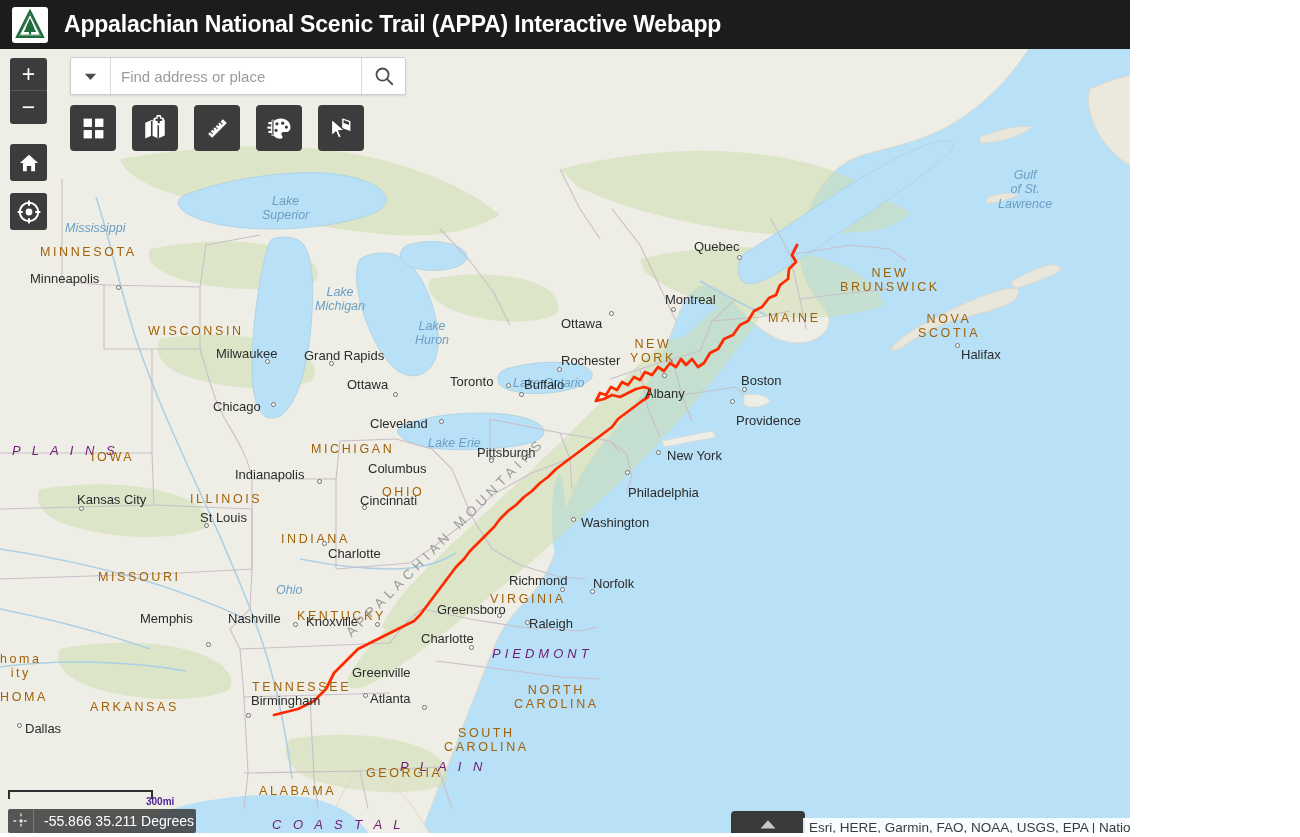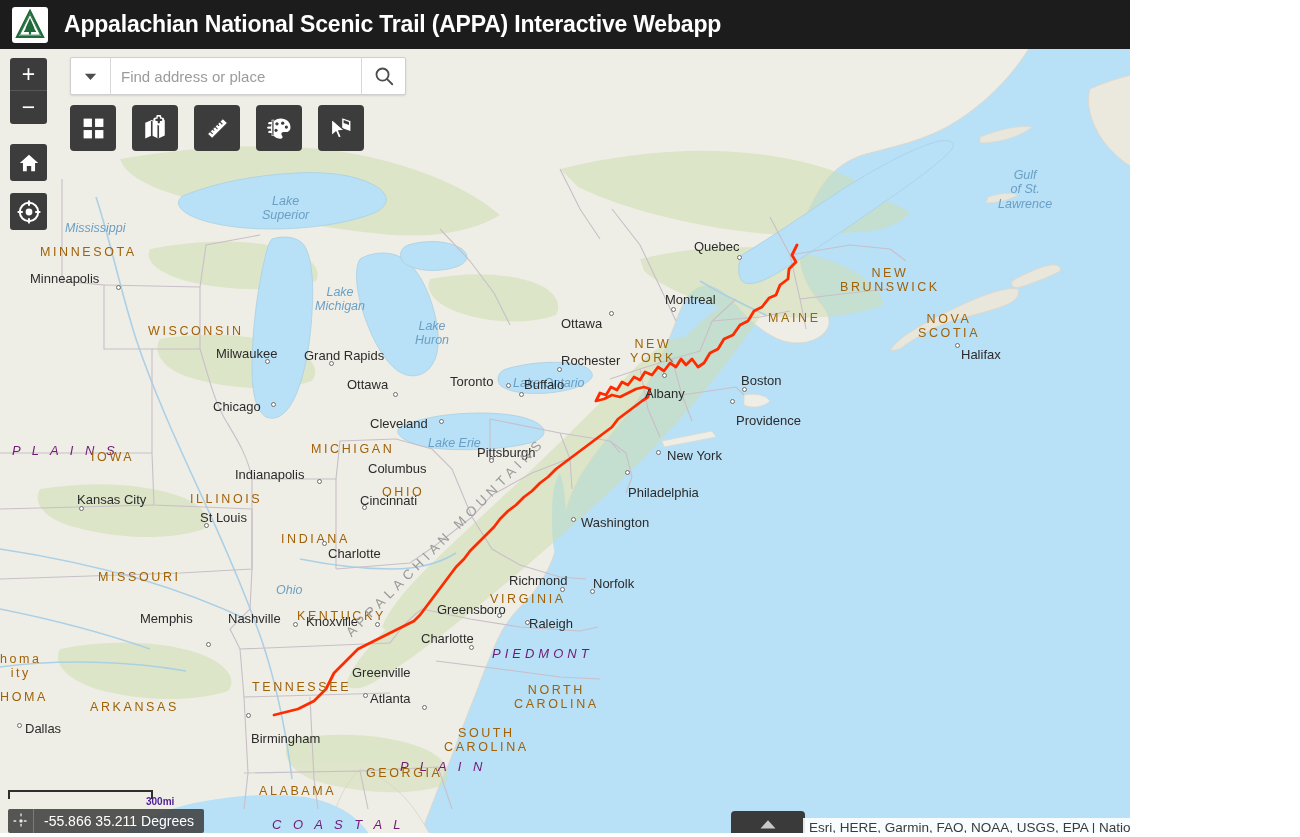--- a/index.html
+++ b/index.html
@@ -137,21 +137,21 @@
     position: absolute; left: 138px; top: 6px;
     font-size: 10px; color: #4c1d95; font-weight: bold;
     white-space: nowrap;
   }
 
   
   #coords {
     position: absolute; left: 8px; bottom: 4px; z-index: 40;
     height: 24px; background: rgba(58,58,58,.85);
     display: flex; align-items: center; border-radius: 2px;
-    padding-right: 10px;
+    padding-right: 2px;
   }
   #coord-icon {
     width: 26px; height: 24px;
     display: flex; align-items: center; justify-content: center;
     border-right: 1px solid rgba(255,255,255,.22);
     cursor: pointer;
   }
   #coord-text {
     color: #ffffff; font-size: 14px; padding-left: 10px; white-space: nowrap;
   }
@@ -551,21 +551,21 @@
         <div class="maplabel lbl-city" style="left: 228px; top: 562px;">Nashville</div>
         <div class="citydot" style="left: 375px; top: 573px;"></div>
         <div class="maplabel lbl-city" style="left: 306px; top: 565px;">Knoxville</div>
         <div class="citydot" style="left: 206px; top: 593px;"></div>
         <div class="maplabel lbl-city" style="left: 140px; top: 562px;">Memphis</div>
         <div class="citydot" style="left: 17px; top: 674px;"></div>
         <div class="maplabel lbl-city" style="left: 25px; top: 672px;">Dallas</div>
         <div class="citydot" style="left: 363px; top: 644px;"></div>
         <div class="maplabel lbl-city" style="left: 370px; top: 642px;">Atlanta</div>
         <div class="citydot" style="left: 246px; top: 664px;"></div>
-        <div class="maplabel lbl-city" style="left: 251px; top: 682px;">Birmingham</div>
+        <div class="maplabel lbl-city" style="left: 251px; top: 644px;">Birmingham</div>
         <div class="citydot" style="left: 422px; top: 656px;"></div>
         <div class="maplabel lbl-city" style="left: 352px; top: 616px;">Greenville</div>
         <div class="citydot" style="left: 469px; top: 596px;"></div>
         <div class="maplabel lbl-city" style="left: 421px; top: 582px;">Charlotte</div>
         <div class="citydot" style="left: 497px; top: 564px;"></div>
         <div class="maplabel lbl-city" style="left: 437px; top: 553px;">Greensboro</div>
         <div class="citydot" style="left: 525px; top: 571px;"></div>
         <div class="maplabel lbl-city" style="left: 529px; top: 567px;">Raleigh</div>
         <div class="citydot" style="left: 560px; top: 538px;"></div>
         <div class="maplabel lbl-city" style="left: 509px; top: 524px;">Richmond</div>

